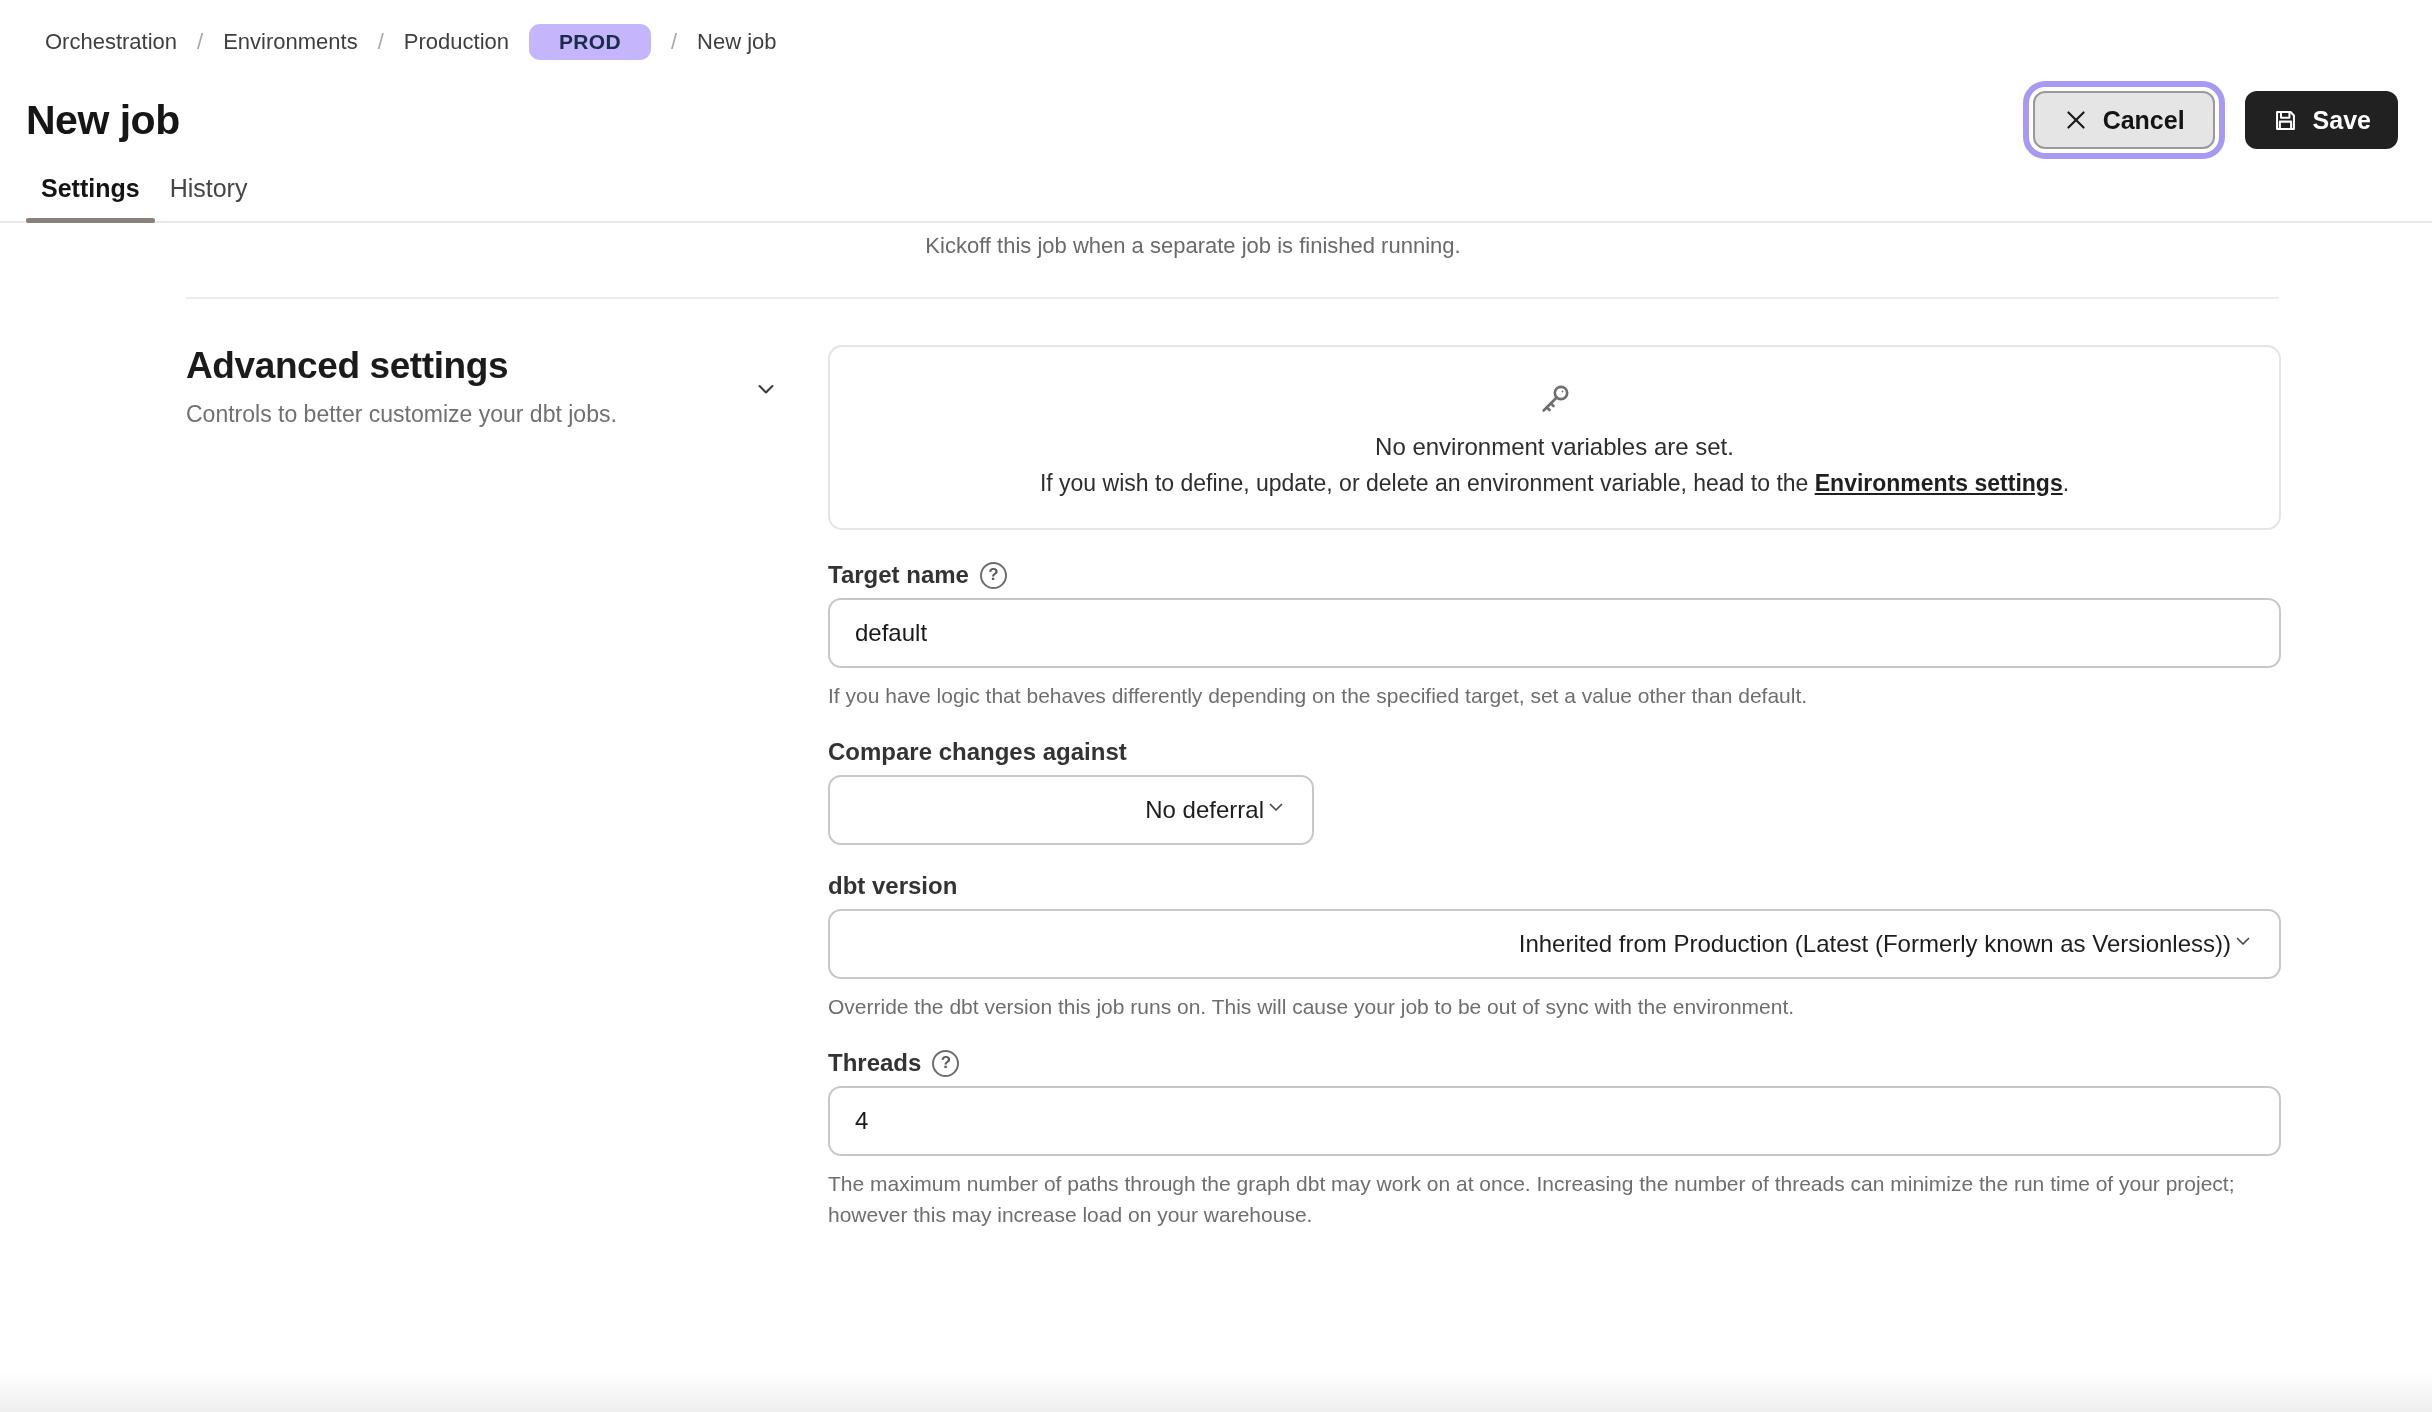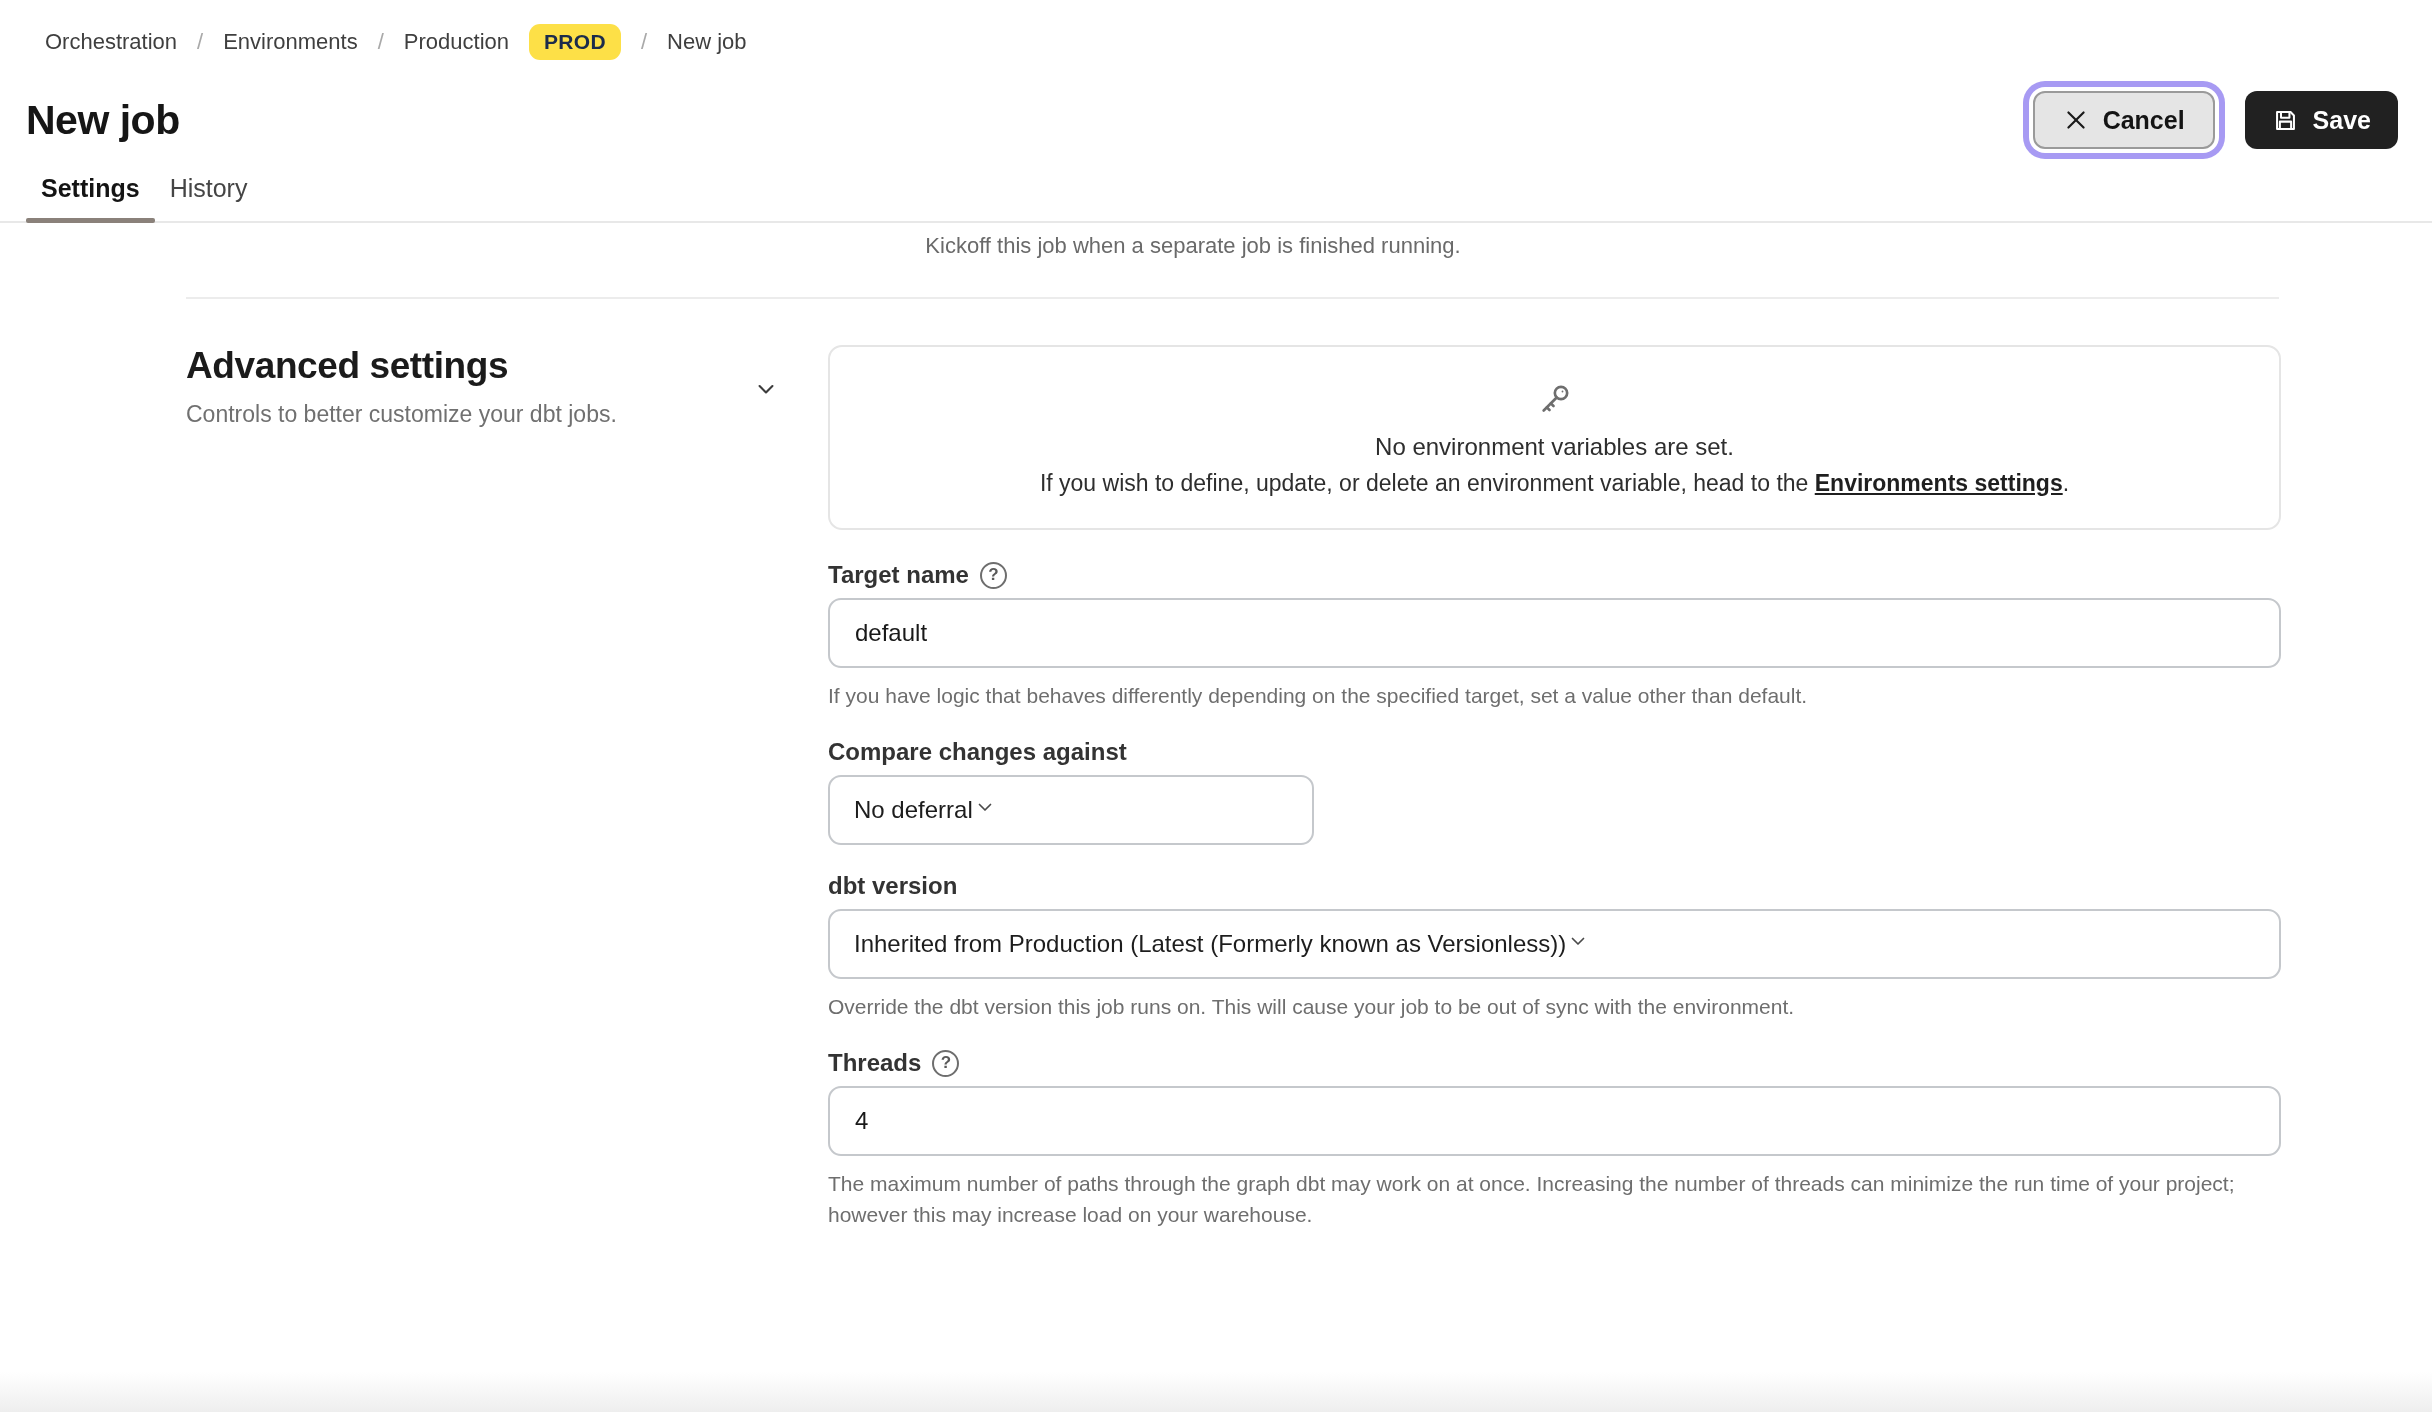--- a/index.html
+++ b/index.html
@@ -12,22 +12,22 @@
   .app { position:relative; width:2432px; height:1412px; background:#fff; overflow:hidden; }
 
   
   .breadcrumb {
     display:flex; align-items:center; gap:20px;
     padding:24px 0 0 45px; font-size:22px; color:#3f3f3f;
   }
   .crumb { color:#3f3f3f; text-decoration:none; cursor:pointer; }
   .crumb-sep { color:#a9a9a9; }
   .env-badge {
-    background:#fde047; color:#1b2b4b; font-weight:700; font-size:21px;
-    padding:6px 15px; border-radius:11px; letter-spacing:0.3px;
+    background:#c4b5fd; color:#1b2b4b; font-weight:700; font-size:21px;
+    padding:6px 30px; border-radius:11px; letter-spacing:0.3px;
   }
 
   
   .title-row {
     display:flex; align-items:center; justify-content:space-between;
     padding:0 34px 0 26px; margin-top:30px; height:60px;
   }
   h1.page-title { font-size:41px; font-weight:700; color:#161616; letter-spacing:-0.5px; }
   .actions { display:flex; align-items:center; gap:22px; }
   .btn {
@@ -95,21 +95,21 @@
     font-size:17px; font-weight:700; color:#5a5a5a; cursor:pointer;
   }
   .text-input {
     display:block; margin-top:8px; width:100%; height:70px;
     border:2px solid #c5c8cc; border-radius:13px;
     font-size:24px; color:#191919; padding:8px 25px;
     font-family:"Liberation Sans", sans-serif; background:#fff; outline:none;
   }
   .field-help { margin-top:12px; font-size:21px; line-height:31px; color:#6e6e6e; }
   .select-box {
-    display:flex; align-items:center; justify-content:flex-start;
+    display:flex; align-items:center; justify-content:flex-end;
     margin-top:8px; height:70px; border:2px solid #c5c8cc; border-radius:13px;
     padding:8px 24px; font-size:24px; font-weight:500; color:#1d1d1d;
     background:#fff; cursor:pointer;
   }
   .select-box.narrow { width:486px; }
 
   .bottom-fade {
     position:absolute; left:0; bottom:0; width:2432px; height:40px;
     background:linear-gradient(180deg, rgba(240,240,240,0) 0%, #eeeeee 100%);
     pointer-events:none;

